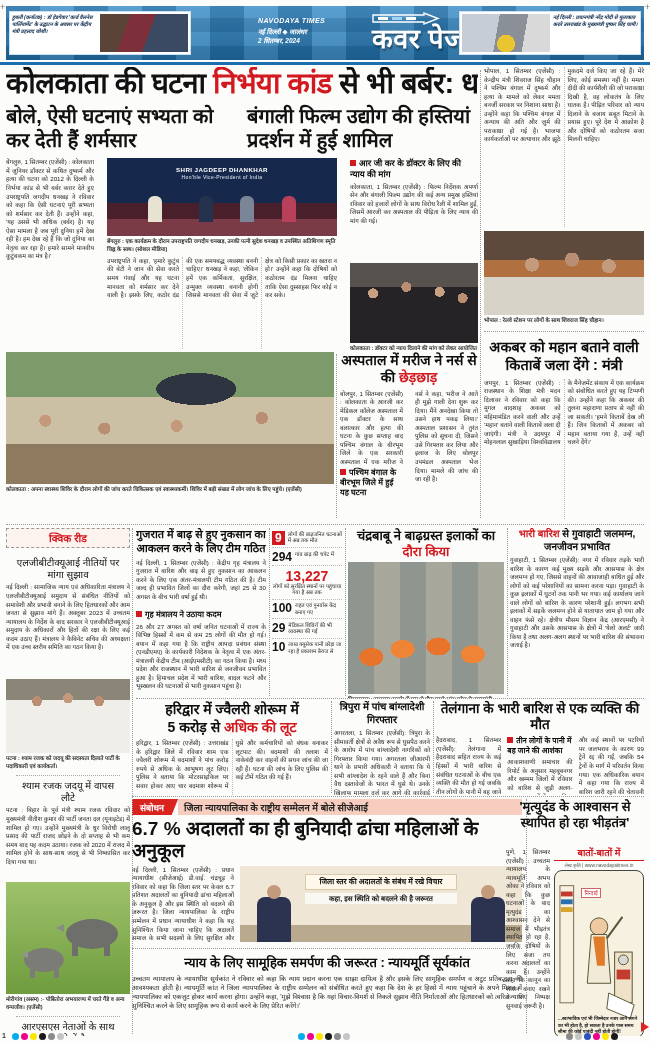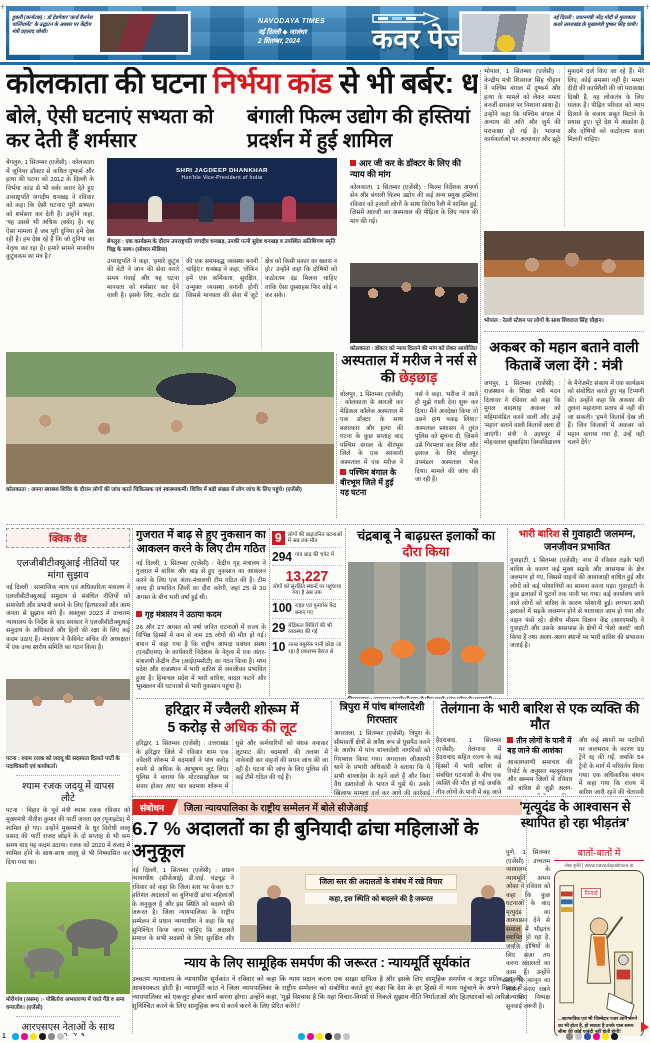--- a/index.html
+++ b/index.html
@@ -151,21 +151,21 @@
   #cji-ov2 { margin-top:3px; font-size:7.2px; line-height:1.3; color:#1a1a1a; background:rgba(255,255,255,.7); padding:1px 2px; }
   #suryakant { left:132px; top:948px; width:390px; height:86px; border-top:1px dotted #9a9a9a; padding-top:4px; }
   #suryakant-h { font-size:13px; margin-bottom:3px; }
   #suryakant .bd { font-size:6.6px; }
 
   
   #mrityu { left:506px; top:799px; width:138px; height:46px; }
   #mrityu-h { font-size:13px; line-height:1.25; font-weight:800; text-align:center; }
   #mrityu-body { left:506px; top:848px; width:44px; height:186px; }
   #cartoon { left:554px; top:846px; width:90px; height:190px; }
-  #cartoon-title { color:#d31920; font-weight:400; font-size:9.5px; text-align:center; border-bottom:1px solid #d31920; padding-bottom:1px; }
+  #cartoon-title { color:#d31920; font-weight:700; font-size:9.5px; text-align:center; border-bottom:1px solid #d31920; padding-bottom:1px; }
   #cartoon-byline { font-size:4.8px; text-align:center; color:#555; margin:1px 0 2px; }
   #cartoon-frame { border:1.5px solid #444; border-radius:8px; height:168px; padding:3px; background:#f7f1e2; position:relative; }
   #cartoon-sign { position:absolute; left:30%; top:10%; background:#fff; border:1px solid #c66; color:#c22; font-size:5.5px; padding:0 2px; }
   #cartoon-cap { position:absolute; left:3px; right:3px; bottom:2px; font-size:4.8px; line-height:1.3; font-weight:bold; color:#222; }
 
   
   #footer { position:absolute; left:0; top:1033px; width:650px; height:10px; }
   .dots { position:absolute; display:flex; gap:2px; align-items:center; }
   .dot { width:7px; height:7px; border-radius:50%; display:inline-block; }
   .d-c{background:#00aeef}.d-m{background:#ec008c}.d-y{background:#ffe600}.d-k{background:#1a1a1a}.d-g{background:#8a8a8a}.d-l{background:#c5c5c5}.d-b{background:#2a52be}

